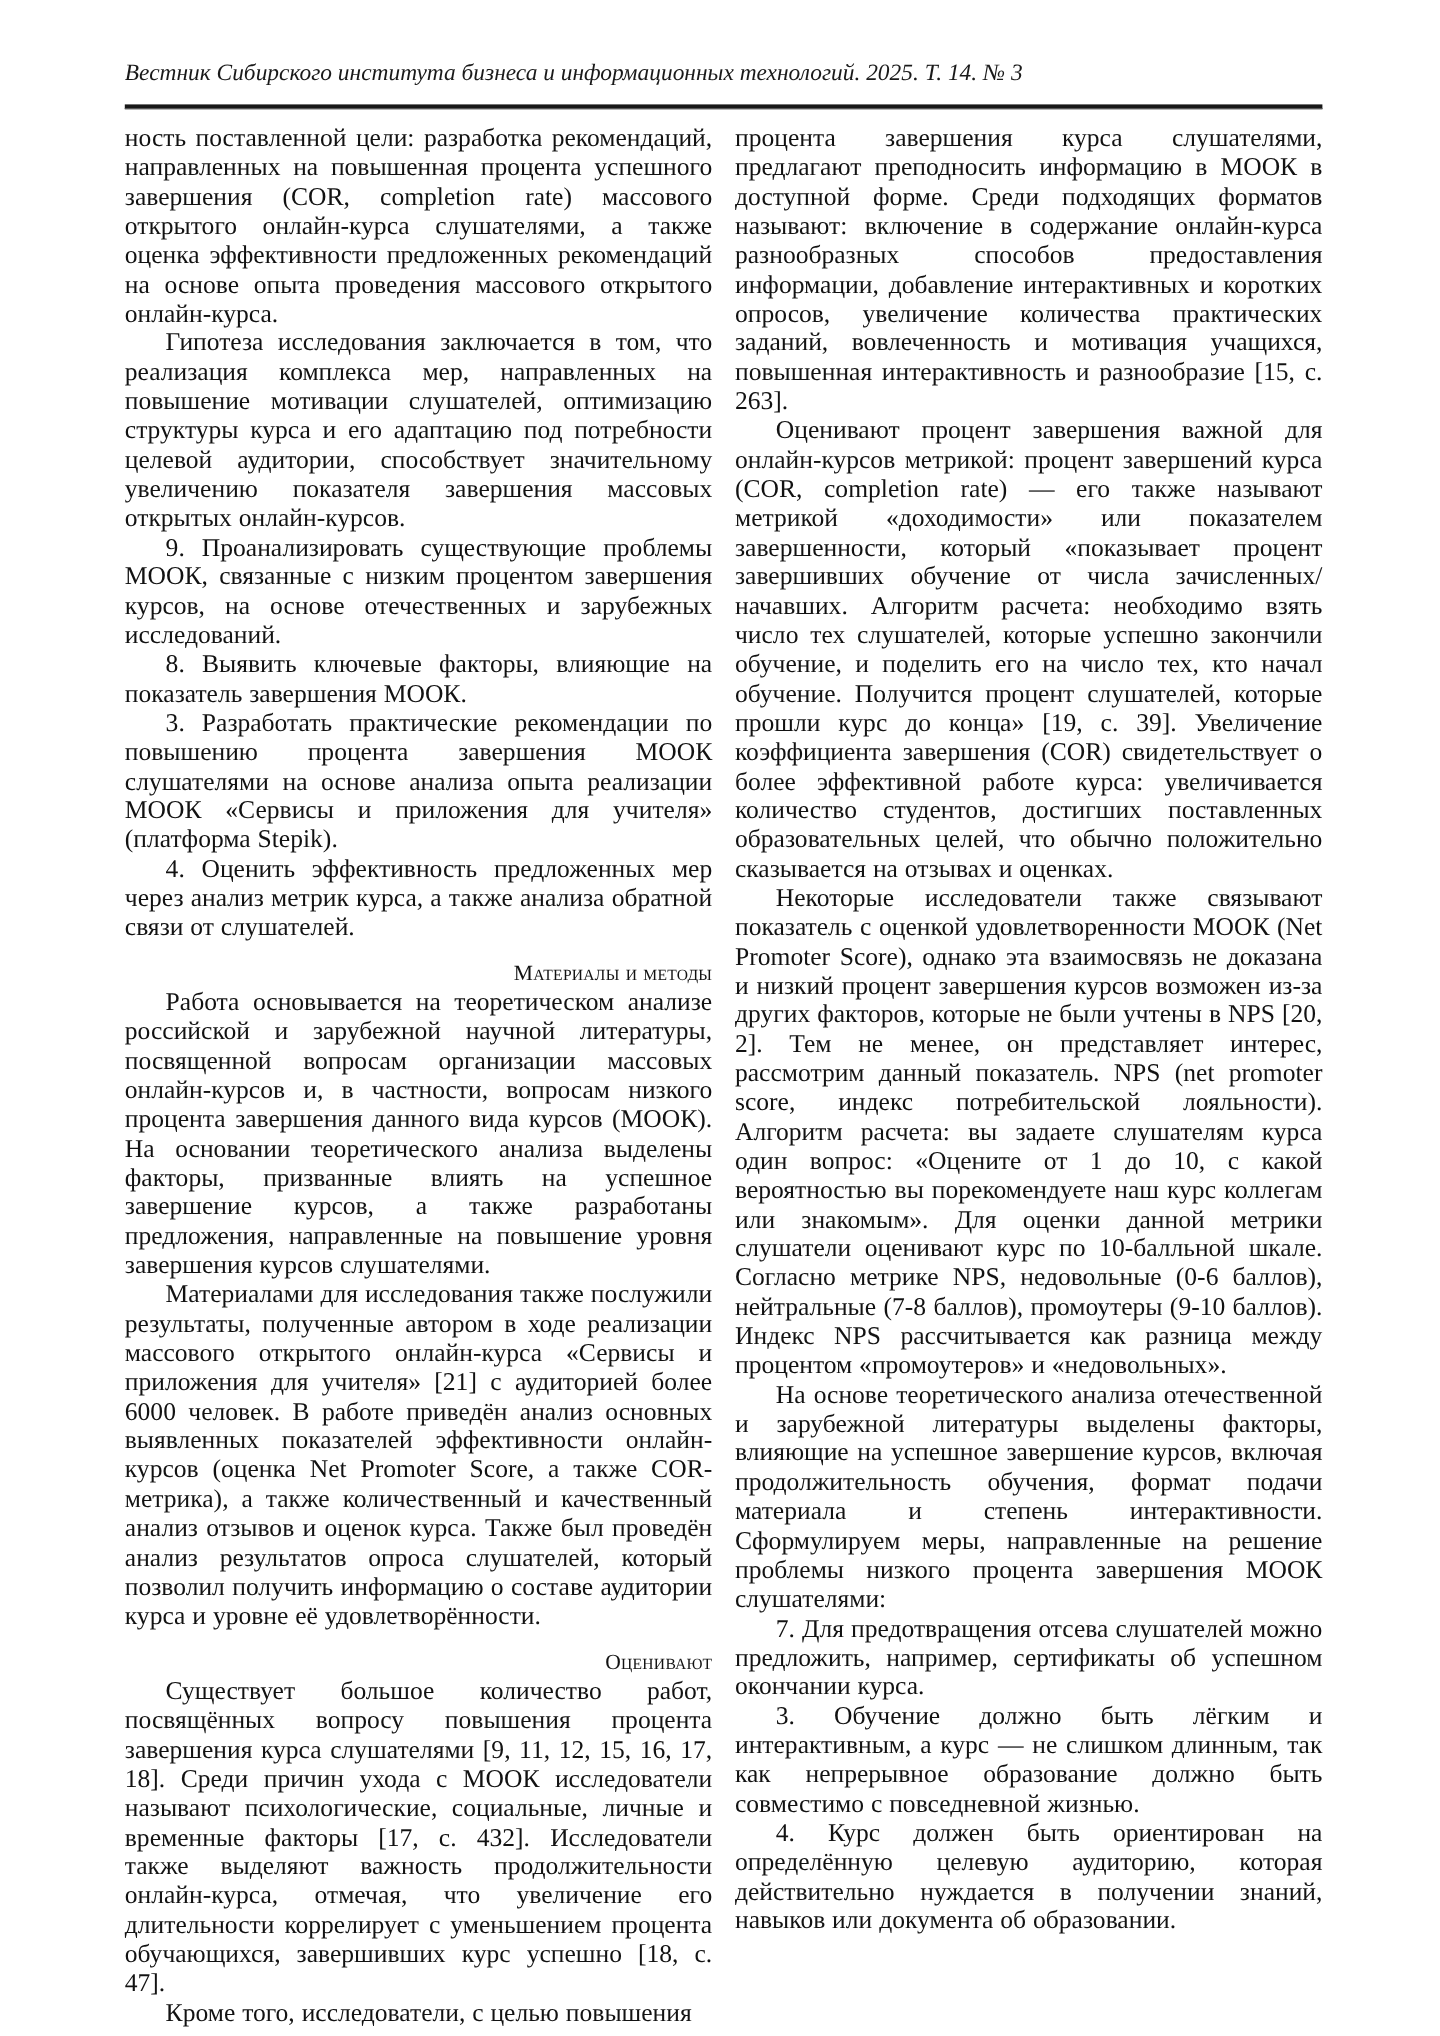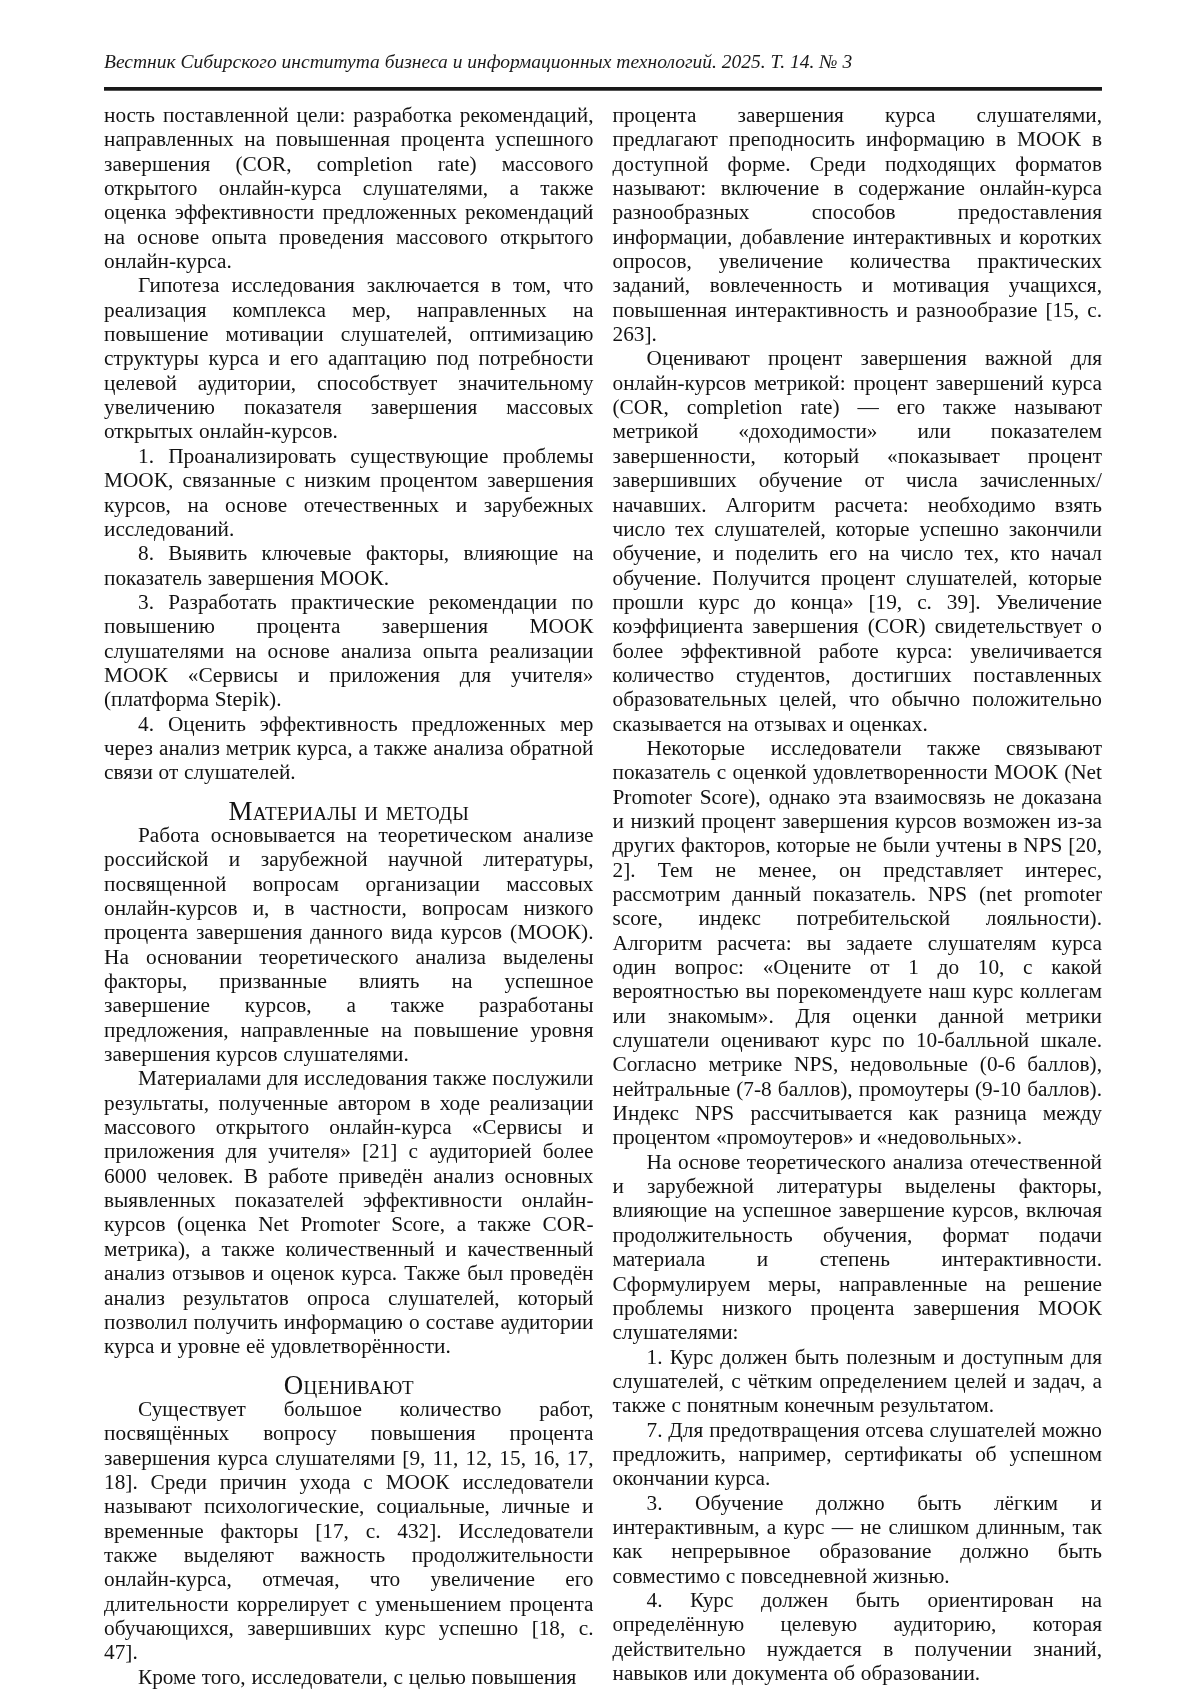--- a/index.html
+++ b/index.html
@@ -47,55 +47,54 @@
     word-spacing: 0.02em;
     color: #121212;
   }
   .column p.body-paragraph {
     margin: 0;
   }
   .column p.indented {
     text-indent: 34px;
   }
   .column h2.section-heading {
-    font-size: 27px;
+    font-size: 18px;
     line-height: 24.35px;
     font-weight: normal;
     font-variant: small-caps;
     letter-spacing: 0.2px;
     margin: 14px 0 0 0;
-    text-align: center;
+    text-align: right;
   }
 </style>
 </head>
 <body>
 
 <div class="sheet">
   <div class="running-header">Вестник Сибирского института бизнеса и информационных технологий. 2025. Т. 14. № 3</div>
   <div class="header-rule"></div>
   <div class="columns">
     <div class="column" id="col-left">
         <p class="body-paragraph">ность поставленной цели: разработка рекомендаций, направленных на повышенная процента успешного завершения (COR, completion rate) массового открытого онлайн-курса слушателями, а также оценка эффективности предложенных рекомендаций на основе опыта проведения массового открытого онлайн-курса.</p>
         <p class="body-paragraph indented">Гипотеза исследования заключается в том, что реализация комплекса мер, направленных на повышение мотивации слушателей, оптимизацию структуры курса и его адаптацию под потребности целевой аудитории, способствует значительному увеличению показателя завершения массовых открытых онлайн-курсов.</p>
-        <p class="body-paragraph indented">1. Проанализировать существующие проблемы МООК, связанные с низким процентом завершения курсов, на основе отечественных и зарубежных исследований.</p>
+        <p class="body-paragraph indented">9. Проанализировать существующие проблемы МООК, связанные с низким процентом завершения курсов, на основе отечественных и зарубежных исследований.</p>
         <p class="body-paragraph indented">8. Выявить ключевые факторы, влияющие на показатель завершения МООК.</p>
         <p class="body-paragraph indented">3. Разработать практические рекомендации по повышению процента завершения МООК слушателями на основе анализа опыта реализации МООК «Сервисы и приложения для учителя» (платформа Stepik).</p>
         <p class="body-paragraph indented">4. Оценить эффективность предложенных мер через анализ метрик курса, а также анализа обратной связи от слушателей.</p>
         <h2 class="section-heading">Материалы и методы</h2>
         <p class="body-paragraph indented">Работа основывается на теоретическом анализе российской и зарубежной научной литературы, посвященной вопросам организации массовых онлайн-курсов и, в частности, вопросам низкого процента завершения данного вида курсов (МООК). На основании теоретического анализа выделены факторы, призванные влиять на успешное завершение курсов, а также разработаны предложения, направленные на повышение уровня завершения курсов слушателями.</p>
         <p class="body-paragraph indented">Материалами для исследования также послужили результаты, полученные автором в ходе реализации массового открытого онлайн-курса «Сервисы и приложения для учителя» [21] с аудиторией более 6000 человек. В работе приведён анализ основных выявленных показателей эффективности онлайн-курсов (оценка Net Promoter Score, а также COR-метрика), а также количественный и качественный анализ отзывов и оценок курса. Также был проведён анализ результатов опроса слушателей, который позволил получить информацию о составе аудитории курса и уровне её удовлетворённости.</p>
         <h2 class="section-heading">Оценивают</h2>
         <p class="body-paragraph indented">Существует большое количество работ, посвящённых вопросу повышения процента завершения курса слушателями [9, 11, 12, 15, 16, 17, 18]. Среди причин ухода с МООК исследователи называют психологические, социальные, личные и временные факторы [17, с. 432]. Исследователи также выделяют важность продолжительности онлайн-курса, отмечая, что увеличение его длительности коррелирует с уменьшением процента обучающихся, завершивших курс успешно [18, с. 47].</p>
         <p class="body-paragraph indented">Кроме того, исследователи, с целью повышения</p>
       </div>
     <div class="column" id="col-right">
         <p class="body-paragraph">процента завершения курса слушателями, предлагают преподносить информацию в МООК в доступной форме. Среди подходящих форматов называют: включение в содержание онлайн-курса разнообразных способов предоставления информации, добавление интерактивных и коротких опросов, увеличение количества практических заданий, вовлеченность и мотивация учащихся, повышенная интерактивность и разнообразие [15, с. 263].</p>
         <p class="body-paragraph indented">Оценивают процент завершения важной для онлайн-курсов метрикой: процент завершений курса (COR, completion rate) — его также называют метрикой «доходимости» или показателем завершенности, который «показывает процент завершивших обучение от числа зачисленных/начавших. Алгоритм расчета: необходимо взять число тех слушателей, которые успешно закончили обучение, и поделить его на число тех, кто начал обучение. Получится процент слушателей, которые прошли курс до конца» [19, с. 39]. Увеличение коэффициента завершения (COR) свидетельствует о более эффективной работе курса: увеличивается количество студентов, достигших поставленных образовательных целей, что обычно положительно сказывается на отзывах и оценках.</p>
         <p class="body-paragraph indented">Некоторые исследователи также связывают показатель с оценкой удовлетворенности МООК (Net Promoter Score), однако эта взаимосвязь не доказана и низкий процент завершения курсов возможен из-за других факторов, которые не были учтены в NPS [20, 2]. Тем не менее, он представляет интерес, рассмотрим данный показатель. NPS (net promoter score, индекс потребительской лояльности). Алгоритм расчета: вы задаете слушателям курса один вопрос: «Оцените от 1 до 10, с какой вероятностью вы порекомендуете наш курс коллегам или знакомым». Для оценки данной метрики слушатели оценивают курс по 10-балльной шкале. Согласно метрике NPS, недовольные (0-6 баллов), нейтральные (7-8 баллов), промоутеры (9-10 баллов). Индекс NPS рассчитывается как разница между процентом «промоутеров» и «недовольных».</p>
         <p class="body-paragraph indented">На основе теоретического анализа отечественной и зарубежной литературы выделены факторы, влияющие на успешное завершение курсов, включая продолжительность обучения, формат подачи материала и степень интерактивности. Сформулируем меры, направленные на решение проблемы низкого процента завершения МООК слушателями:</p>
-        <p class="body-paragraph indented">1. Курс должен быть полезным и доступным для слушателей, с чётким определением целей и задач, а также с понятным конечным результатом.</p>
         <p class="body-paragraph indented">7. Для предотвращения отсева слушателей можно предложить, например, сертификаты об успешном окончании курса.</p>
         <p class="body-paragraph indented">3. Обучение должно быть лёгким и интерактивным, а курс — не слишком длинным, так как непрерывное образование должно быть совместимо с повседневной жизнью.</p>
         <p class="body-paragraph indented">4. Курс должен быть ориентирован на определённую целевую аудиторию, которая действительно нуждается в получении знаний, навыков или документа об образовании.</p>
       </div>
   </div>
 
 </div>
 
 </body></html>

